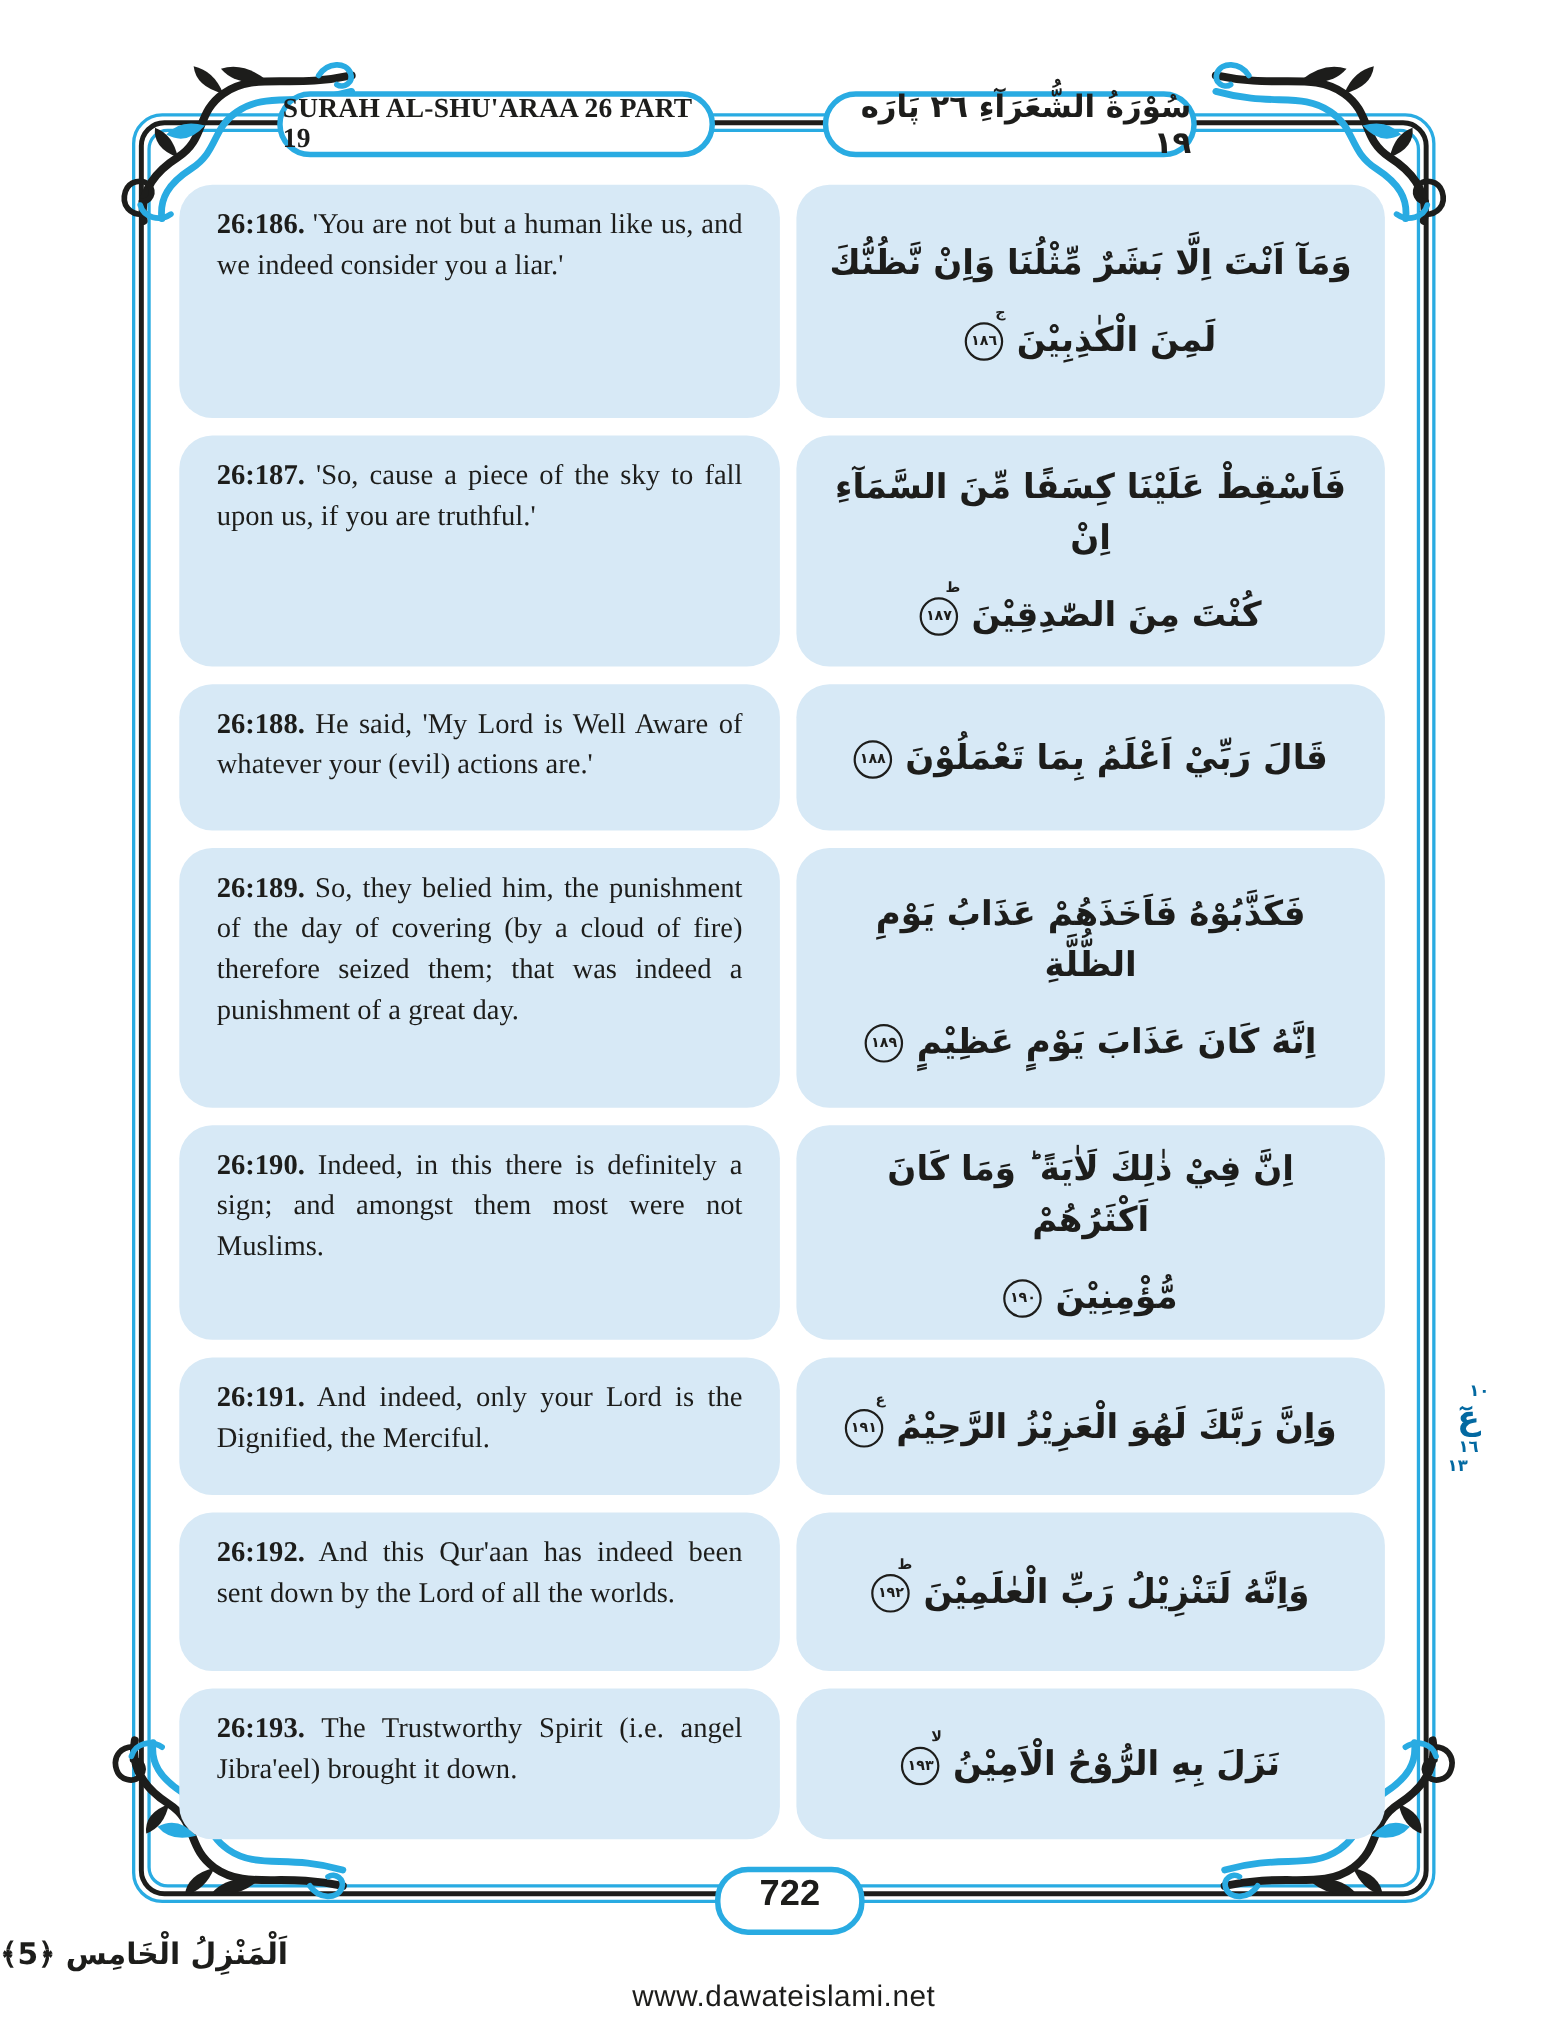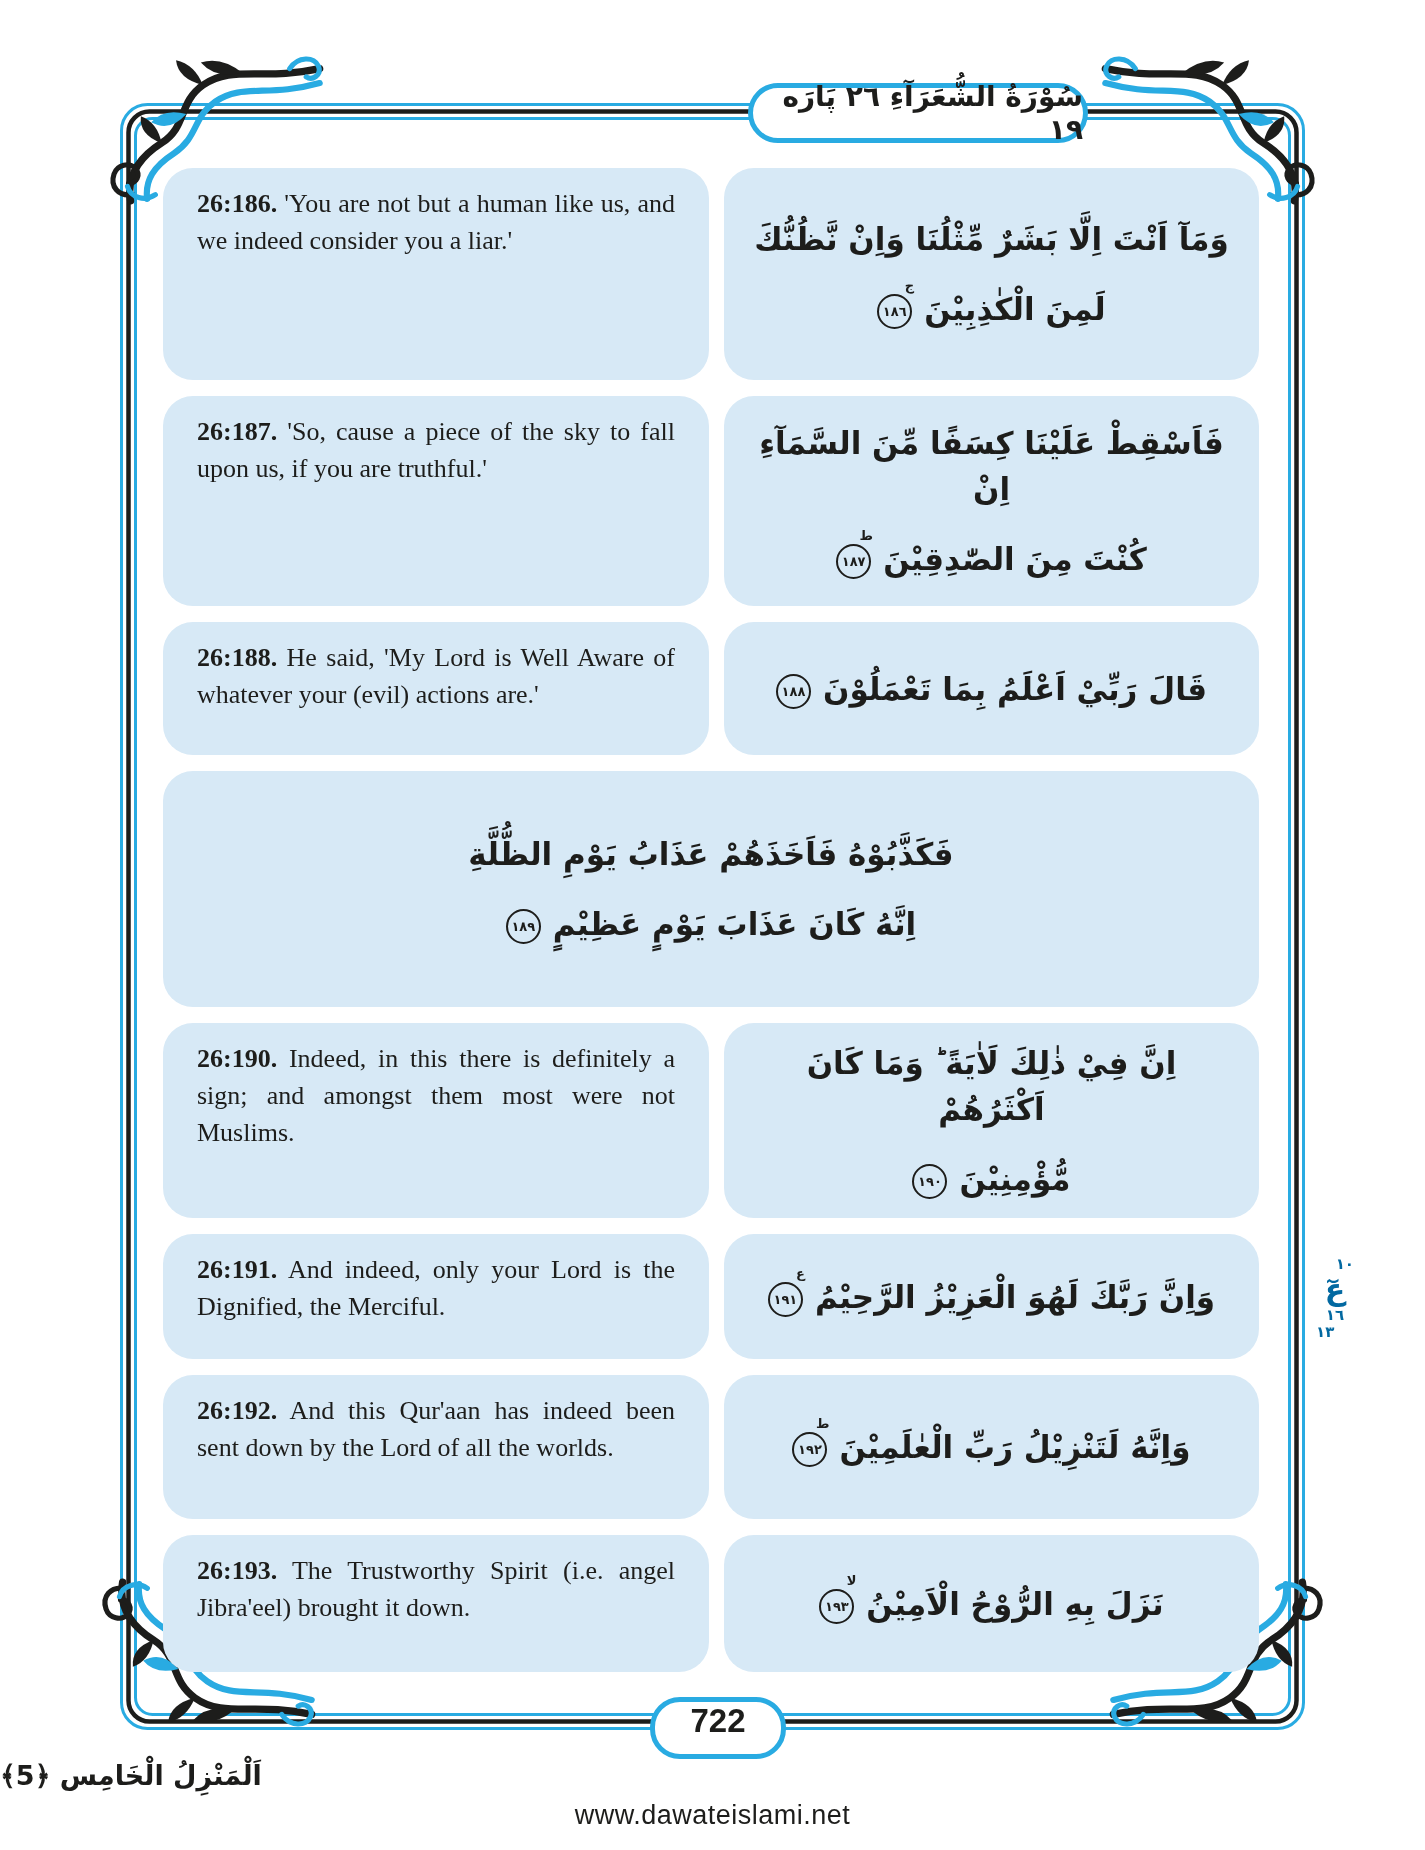--- a/index.html
+++ b/index.html
@@ -87,20 +87,23 @@
   <svg class="corner tr" viewBox="0 0 230 150">
       <use href="#flourish"></use>
     </svg>
   <svg class="corner bl" viewBox="0 0 230 150">
       <use href="#flourish"></use>
     </svg>
   <svg class="corner br" viewBox="0 0 230 150">
       <use href="#flourish"></use>
     </svg>
 
+  <div class="banner banner-en">
+    <span>SURAH AL-SHU'ARAA 26 PART 19</span>
+  </div>
   <div class="banner banner-ar">
     <span>سُوْرَةُ الشُّعَرَآءِ ٢٦ پَارَه ١٩</span>
   </div>
 
   <div class="rows">
     <div class="row">
       <div class="card card-en">
         <p class="en-text"><b class="ref">26:186.</b> <span class="en-body">'You are not but a human like us, and we indeed consider you a liar.'</span></p>
       </div>
       <div class="card card-ar">
@@ -130,20 +133,23 @@
         <p class="en-text"><b class="ref">26:188.</b> <span class="en-body">He said, 'My Lord is Well Aware of whatever your (evil) actions are.'</span></p>
       </div>
       <div class="card card-ar">
           <div class="ar-line">قَالَ رَبِّيْ اَعْلَمُ بِمَا تَعْمَلُوْنَ<span class="ayah-wrap">
               <span class="ayah-circle">١٨٨</span>
             </span></div>
         </div>
     </div>
 
     <div class="row">
+      <div class="card card-en">
+        <p class="en-text"><b class="ref">26:189.</b> <span class="en-body">So, they belied him, the punishment of the day of covering (by a cloud of fire) therefore seized them; that was indeed a punishment of a great day.</span></p>
+      </div>
       <div class="card card-ar">
           <div class="ar-line">فَكَذَّبُوْهُ فَاَخَذَهُمْ عَذَابُ يَوْمِ الظُّلَّةِ</div>
           <div class="ar-line">اِنَّهُ كَانَ عَذَابَ يَوْمٍ عَظِيْمٍ<span class="ayah-wrap">
               <span class="ayah-circle">١٨٩</span>
             </span></div>
         </div>
     </div>
 
     <div class="row">
       <div class="card card-en">

